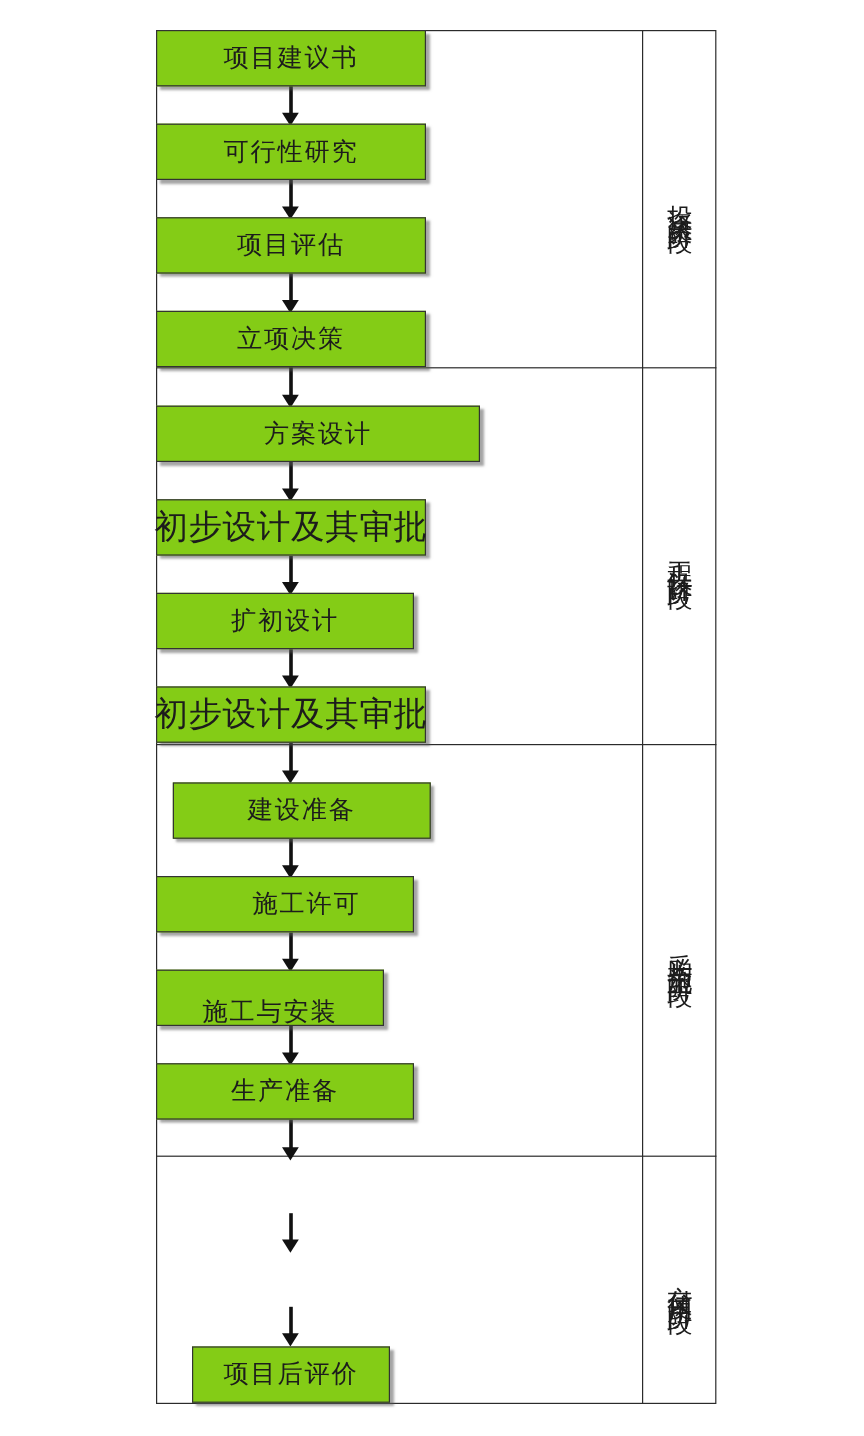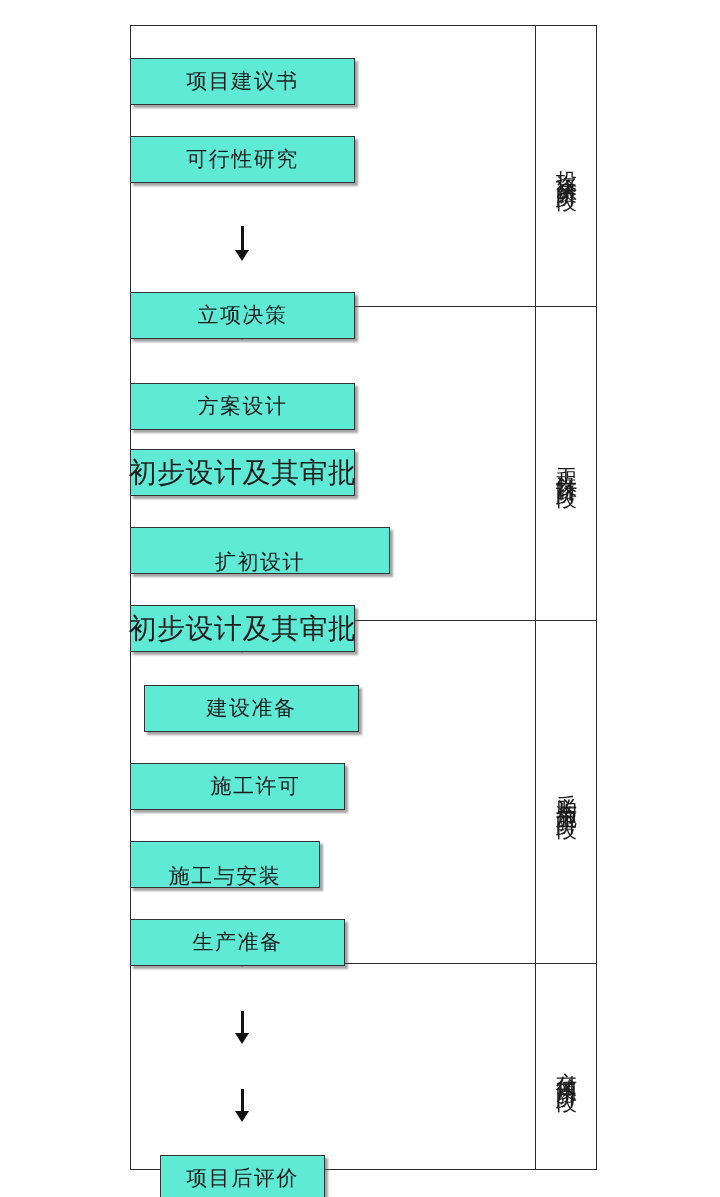--- a/index.html
+++ b/index.html
@@ -42,28 +42,27 @@
   .vdiv {
     position: absolute;
     width: 0;
     border-left: 1.6px solid #2b2b2b;
   }
 
   
   .node {
     position: absolute;
     box-sizing: border-box;
-    background: #5eead4;
+    background: #84cc16;
     border: 1.7px solid #333333;
     box-shadow: 3px 3px 2px rgba(90,90,90,0.55);
     display: flex;
     align-items: center;
     justify-content: center;
     z-index: 3;
-    margin-top: 33px;
   }
   .node span {
     font-size: 21px;
     line-height: 1;
     letter-spacing: 1.5px;
     white-space: nowrap;
     color: #1c1c1c;
   }
   .node.wide span { font-size: 28px; letter-spacing: 0.5px; }
 
@@ -181,34 +180,37 @@
   </div>
 
   <div class="node" style="left:130px; top:25px; width:225px; height:47px;">
     <span>项目建议书</span>
   </div>
 
   <div class="node" style="left:130px; top:103px; width:225px; height:47px;">
     <span>可行性研究</span>
   </div>
 
+  <div class="node" style="left:130px; top:181px; width:225px; height:47px;">
+    <span>项目评估</span>
+  </div>
 
   <div class="node" style="left:130px; top:259px; width:225px; height:47px;">
     <span>立项决策</span>
   </div>
 
-  <div class="node" style="left:130px; top:350px; width:225px; height:47px;">
+  <div class="node" style="left:130px; top:338px; width:270px; height:47px;">
     <span>方案设计</span>
   </div>
 
   <div class="node wide" style="left:130px; top:416px; width:225px; height:47px;">
     <span>初步设计及其审批</span>
   </div>
 
-  <div class="node" style="left:130px; top:494px; width:260px; height:47px;align-items:flex-end;">
+  <div class="node" style="left:130px; top:494px; width:215px; height:47px;">
     <span>扩初设计</span>
   </div>
 
   <div class="node wide" style="left:130px; top:572px; width:225px; height:47px;">
     <span>初步设计及其审批</span>
   </div>
 
   <div class="node" style="left:144px; top:652px; width:215px; height:47px;">
     <span>建设准备</span>
   </div>

